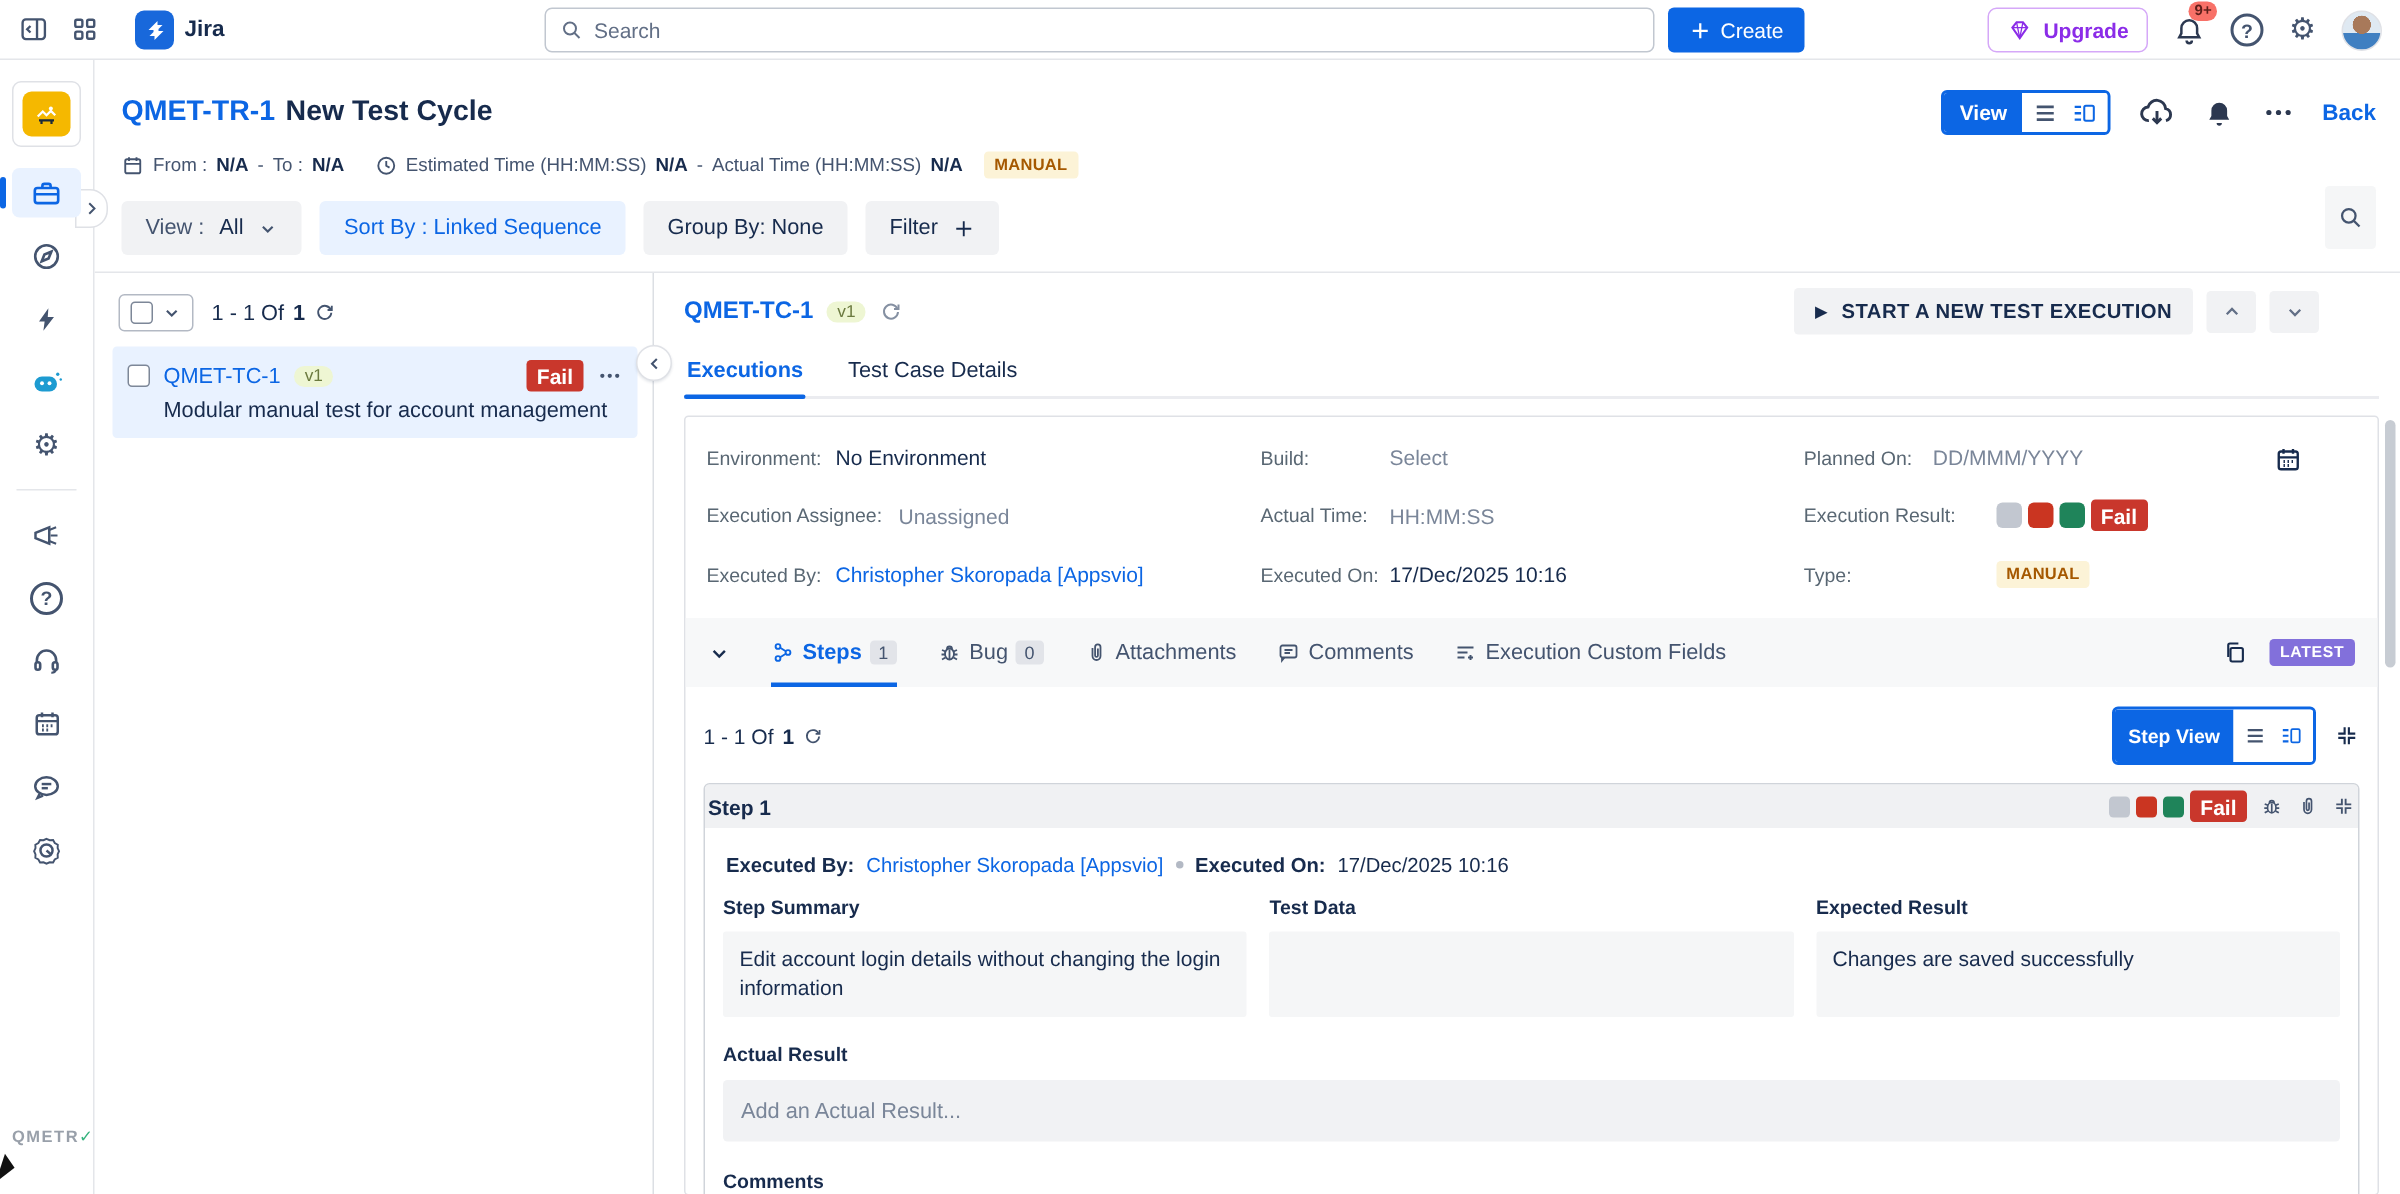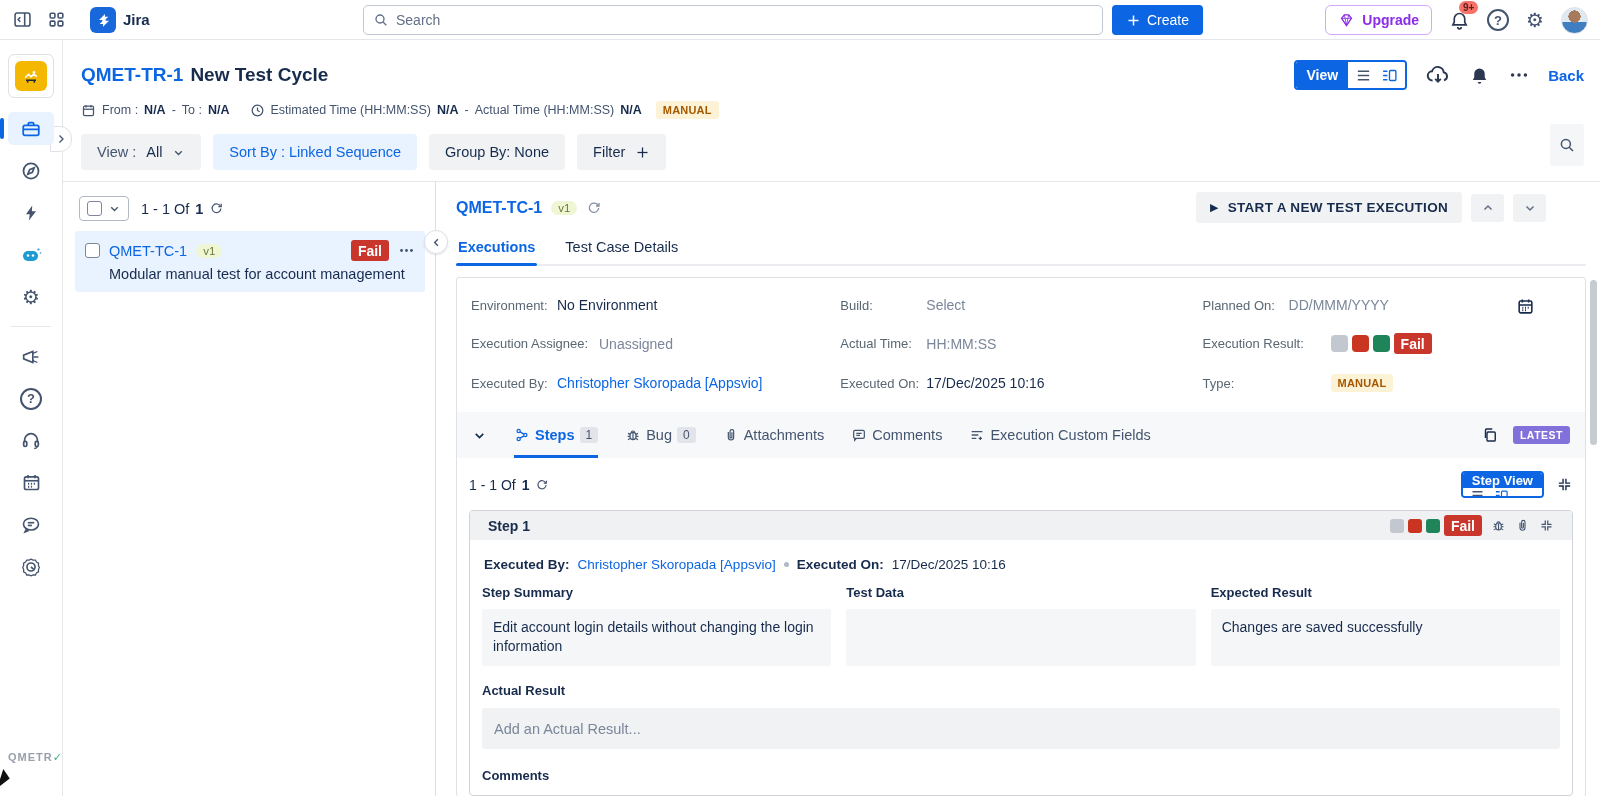--- a/index.html
+++ b/index.html
@@ -137,26 +137,26 @@
   .etab { display:flex; align-items:center; gap:5px; font-size:14.5px; color:#44546f; height:100%; cursor:pointer; border-bottom:3px solid transparent; padding-top:3px; }
   .etab.active { color:#0c66e4; font-weight:600; border-bottom-color:#0c66e4; }
   .cnt-chip { background:#e2e4e9; color:#44546f; font-size:12px; border-radius:3px; padding:1px 6px; font-weight:500; }
   .strip-right { margin-left:auto; display:flex; align-items:center; gap:14px; }
   .latest-badge { background:#8270db; color:#fff; font-size:10.5px; font-weight:700; letter-spacing:.5px;
     padding:3px 7px; border-radius:3px; }
 
   .steps-toolbar { display:flex; align-items:center; padding:13px 12px 12px; }
   .steps-toolbar .pag { font-size:14px; }
   .st-right { margin-left:auto; display:flex; align-items:center; gap:12px; }
-  .viewgroup.small { height:27px; border-width:2px;flex-direction:column; }
+  .viewgroup.small { height:39px; border-width:2px; }
   .viewgroup.small .vlabel { font-size:13px; padding:0 9px; }
   .collapse-ic { color:#172b4d; cursor:pointer; }
 
   .step-card { margin:0 12px; border:1px solid #d0d4da; border-radius:4px; overflow:hidden; }
-  .step-head { background:#f0f1f3; height:29px; display:flex; align-items:center; padding:0 18px; gap:8px; }
+  .step-head { background:#f0f1f3; height:29px; display:flex; align-items:center; padding:0 2px; gap:8px; }
   .step-title { font-size:14px; font-weight:700; }
   .step-head-right { margin-left:auto; display:flex; align-items:center; gap:9px; color:#44546f; }
   .swatches.sm .sw { width:14px; height:14px; border-radius:3px; }
   .step-body { padding:11px 12px 12px; }
   .exec-line { display:flex; align-items:center; gap:8px; font-size:13.5px; padding:6px 2px 13px; }
   .exec-line .blb { font-weight:700; }
   .dot-sep { width:5px; height:5px; border-radius:50%; background:#b3b9c4; }
   .cols3 { display:grid; grid-template-columns:1fr 1fr 1fr; column-gap:15px; }
   .colhead { font-size:13px; font-weight:700; margin-bottom:9px; }
   .colbox { background:#f5f6f7; border-radius:2px; min-height:57px; padding:9px 11px; font-size:14px; color:#172b4d; line-height:1.35; }

